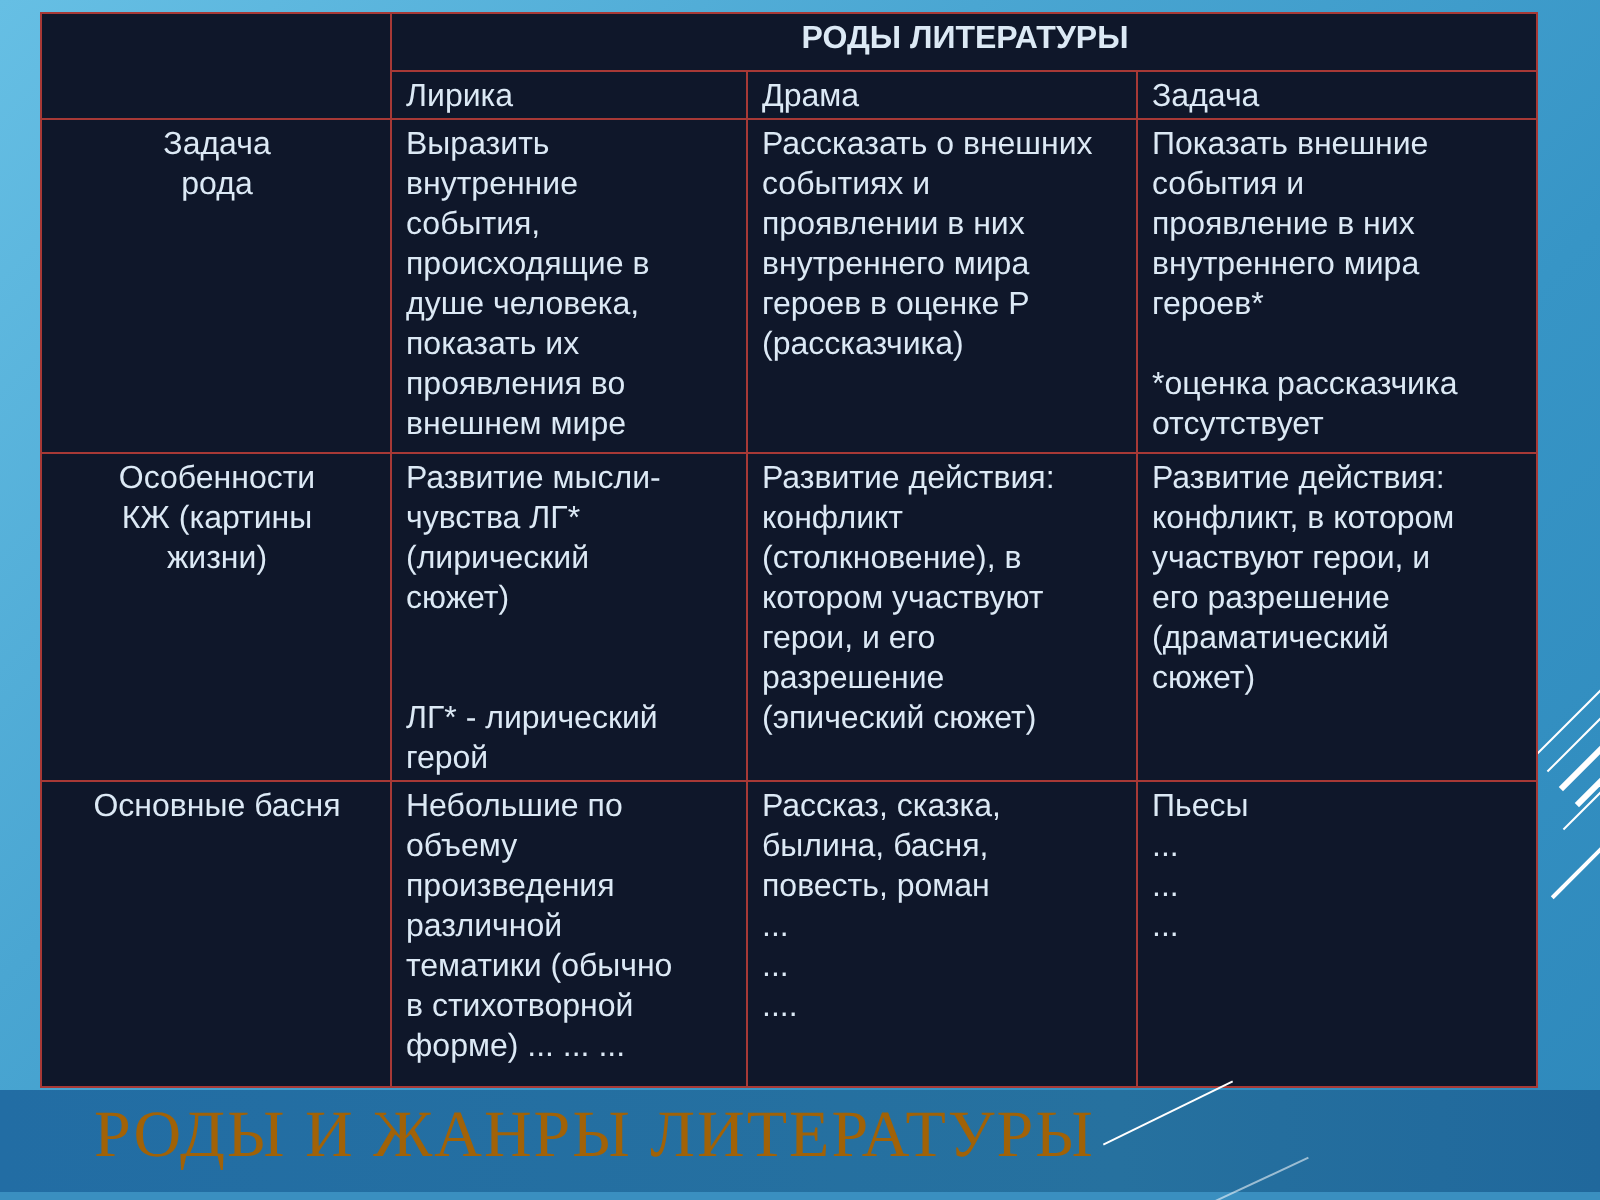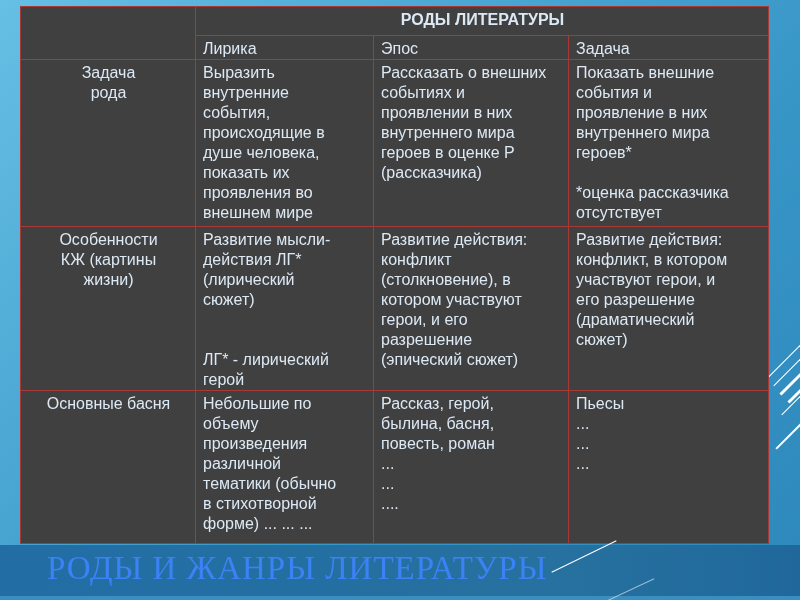--- a/index.html
+++ b/index.html
@@ -21,21 +21,21 @@
   }
   .dl{
     position:absolute;background:#ffffff;z-index:2;
     transform:rotate(-45deg);
   }
   .dl.title-line{transform:rotate(-26deg);z-index:4;}
   .dl.faint{opacity:.55;transform:rotate(-25deg);z-index:4;}
   table.lit{
     position:absolute;left:20px;top:6px;z-index:3;
     width:748px;border-collapse:collapse;table-layout:fixed;
-    background:#404040;
+    background:#0f172a;
   }
   table.lit td{
     border:1px solid #a73936;
     vertical-align:top;
     color:#dce9f5;
     font-size:16px;line-height:20px;
     padding:3px 6px 0 7px;
     white-space:pre-line;
     overflow:hidden;
   }
@@ -51,21 +51,21 @@
   td.table-title{
     text-align:center;font-weight:bold;font-size:17px;
     color:#e6eef8;padding-top:4px;
   }
   td.col-head{padding-top:1px;}
   td.row-label{text-align:center;padding-top:9px;}
   .slide-title{
     position:absolute;left:47px;top:550px;z-index:4;
     font-family:"Liberation Serif","DejaVu Serif",serif;
     font-size:33px;letter-spacing:1px;
-    color:#3b82f6;white-space:nowrap;
+    color:#a16207;white-space:nowrap;
   }
 </style>
 </head>
 <body>
 
 <div class="bg"></div>
 
 <div class="dl" style="left:755px;top:350px;width:80px;height:1px;"></div>
 <div class="dl" style="left:762px;top:357px;width:80px;height:1px;"></div>
 <div class="dl" style="left:768px;top:363px;width:85px;height:3px;"></div>
@@ -86,21 +86,21 @@
       <col class="c-epic">
       <col class="c-drama">
   </colgroup>
   <tbody>
       <tr class="hr1">
     <td rowspan="2"></td>
     <td colspan="3" class="table-title">РОДЫ ЛИТЕРАТУРЫ</td>
   </tr>
   <tr class="hr2">
     <td class="col-head">Лирика</td>
-    <td class="col-head">Эпос</td>
+    <td class="col-head">Драма</td>
     <td class="col-head">Задача</td>
   </tr>
   <tr class="r1">
     <td class="row-label">Задача
 рода</td>
     <td>Выразить
 внутренние
 события,
 происходящие в
 душе человека,
@@ -120,21 +120,21 @@
 героев*
 
 *оценка рассказчика
 отсутствует</td>
   </tr>
   <tr class="r2">
     <td class="row-label">Особенности
 КЖ (картины
 жизни)</td>
     <td>Развитие мысли-
-действия ЛГ*
+чувства ЛГ*
 (лирический
 сюжет)
 
 
 ЛГ* - лирический
 герой</td>
     <td>Развитие действия:
 конфликт
 (столкновение), в
 котором участвуют
@@ -150,21 +150,21 @@
   </tr>
   <tr class="r3">
     <td class="row-label">Основные басня</td>
     <td>Небольшие по
 объему
 произведения
 различной
 тематики (обычно
 в стихотворной
 форме) ... ... ...</td>
-    <td>Рассказ, герой,
+    <td>Рассказ, сказка,
 былина, басня,
 повесть, роман
 ...
 ...
 ....</td>
     <td>Пьесы
 ...
 ...
 ...</td>
   </tr>

